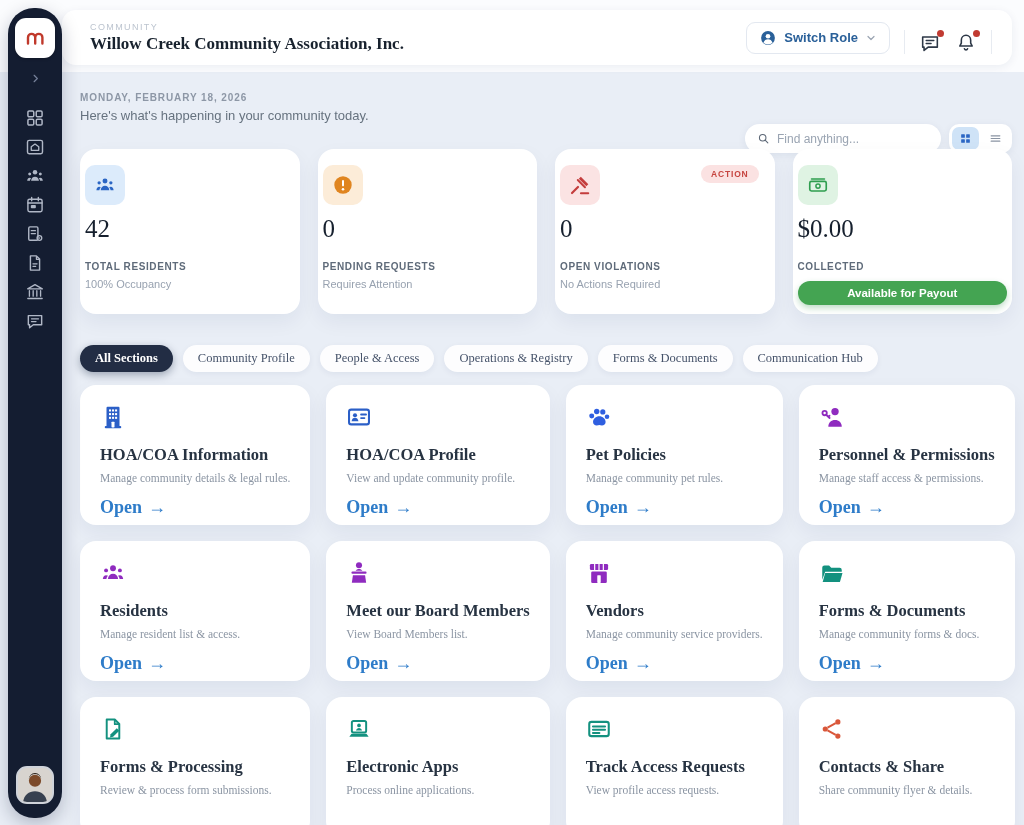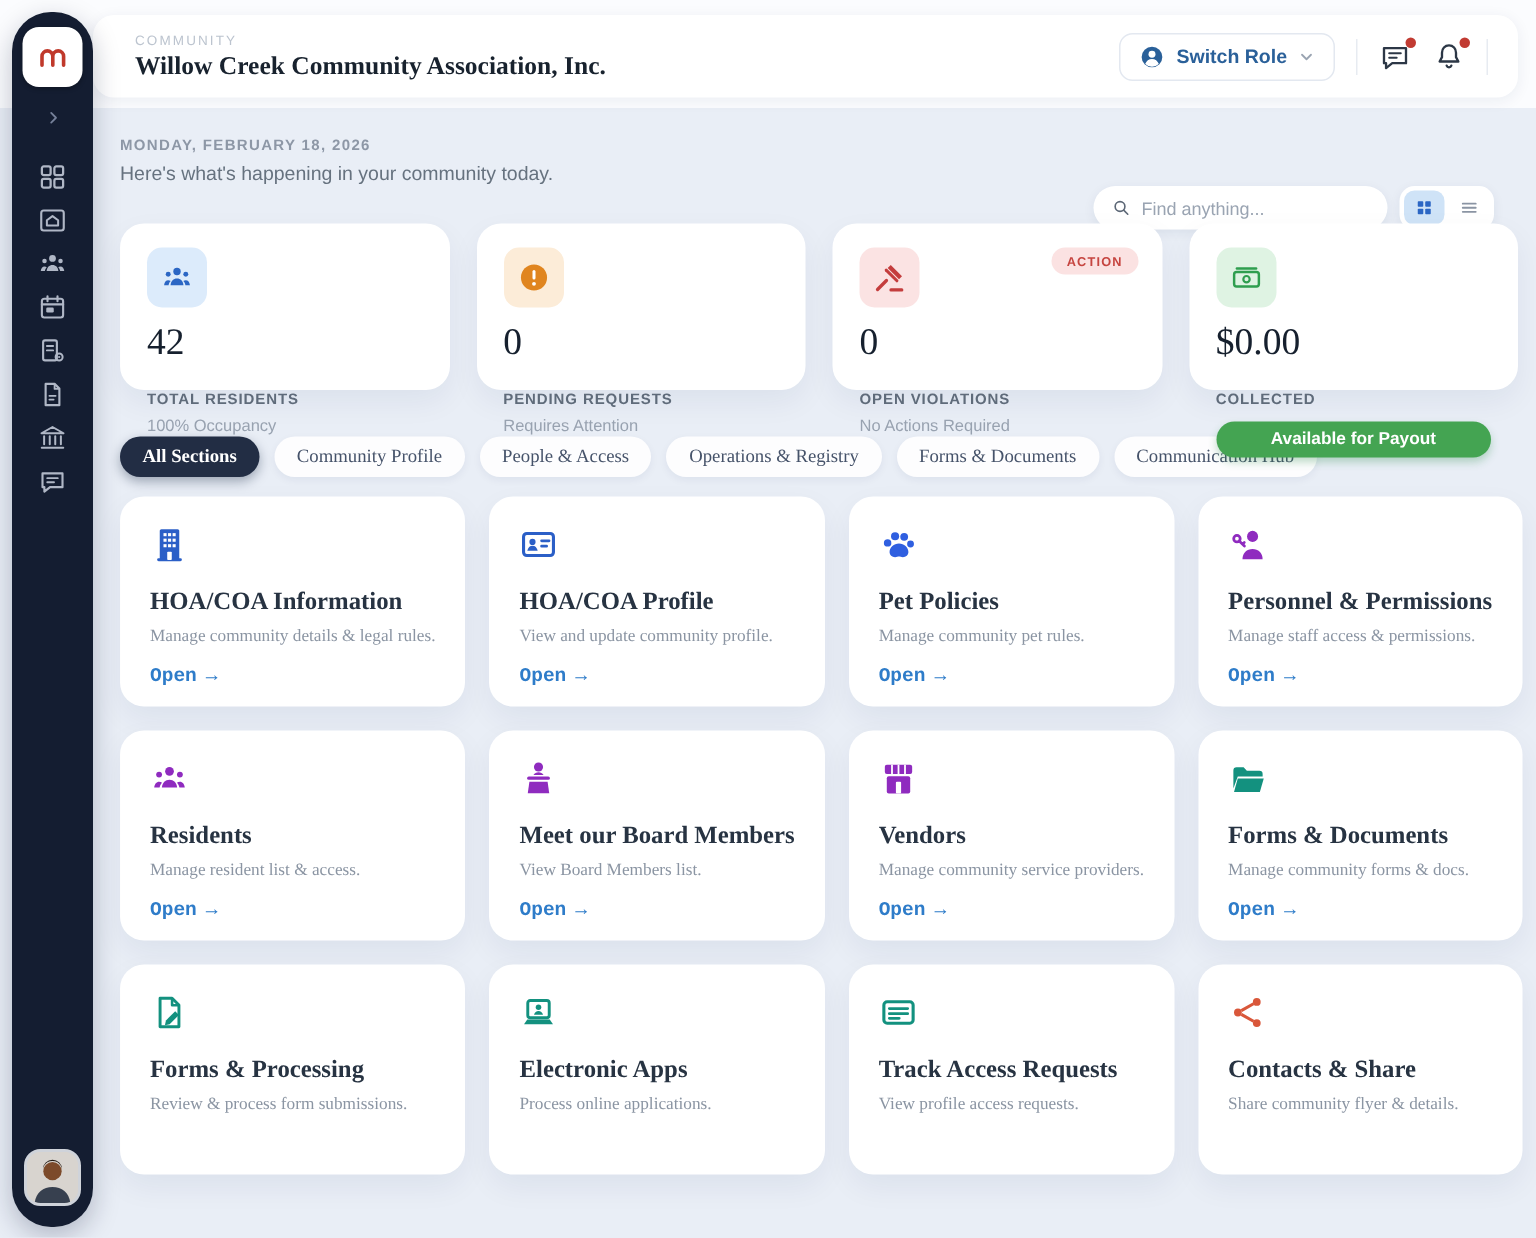--- a/index.html
+++ b/index.html
@@ -22,54 +22,54 @@
   .avatar { margin-top:auto; margin-bottom:14px; width:38px; height:38px; border-radius:11px; overflow:hidden;
             border:2px solid #cfd3da; background:#d8d4cf; }
   .avatar svg { width:100%; height:100%; display:block; }
 
   
   .header { position:absolute; left:62px; top:10px; width:950px; height:55px; background:#fff;
             border-radius:14px; box-shadow:0 2px 10px rgba(20,40,80,.07); display:flex; align-items:center;
             padding:0 20px 0 28px; z-index:4; }
   .eyebrow { font-size:9px; font-weight:normal; letter-spacing:1.4px; color:#bcc4cf; }
   .community-title { font-family:"Liberation Serif", serif; font-size:17px; font-weight:bold; color:#18222e; margin-top:2px; }
-  .header-right { margin-left:auto; display:flex; align-items:center; gap:14px; }
+  .header-right { margin-left:auto; display:flex; align-items:flex-end; gap:14px; }
   .switch-role { display:flex; align-items:center; gap:7px; height:32px; padding:0 12px; background:#fff;
                  border:1px solid #e3e8f0; border-radius:9px; cursor:pointer; }
   .switch-role .sr-label { font-size:13px; font-weight:bold; }
   .switch-role svg.user { width:18px; height:18px; }
   .switch-role svg.chev { width:12px; height:12px; color:#9aa4b2; }
   .v-div { width:1px; height:24px; background:#e7ebf1; }
   .icon-btn { position:relative; width:22px; height:22px; color:#2c3746; }
   .icon-btn svg { width:22px; height:22px; }
   .dot { position:absolute; top:-2px; right:-3px; width:7px; height:7px; border-radius:50%; }
 
   
   .content { position:absolute; left:80px; top:72px; width:932px; }
   .date-line { margin-top:20px; font-size:10px; font-weight:bold; letter-spacing:.9px; color:#8d97a6; }
   h1.greeting { margin-top:8px; font-family:"Liberation Serif", serif; font-size:28px; font-weight:bold; color:#1c2b3a; }
   .greeting .name {}
   .greet-sub { margin-top:5px; font-size:13px; color:#66727f; }
 
-  .search-row { position:absolute; top:52px; right:16px; display:flex; align-items:center; gap:8px; }
+  .search-row { position:absolute; top:52px; right:0; display:flex; align-items:center; gap:8px; }
   .search-pill { display:flex; align-items:center; gap:7px; width:196px; height:29px; background:#fff;
                  border-radius:999px; box-shadow:0 2px 8px rgba(20,40,80,.07); padding:0 12px; }
   .search-pill svg { width:13px; height:13px; color:#5c6776; flex:none; }
   .search-pill input { border:none; outline:none; width:100%; font-size:12px; color:#3d4856; background:transparent; font-family:"Liberation Sans", sans-serif; }
   .search-pill input::placeholder { color:#9aa4b2; }
   .view-toggle { display:flex; align-items:center; gap:3px; background:#fff; border-radius:10px; padding:3px;
                  box-shadow:0 2px 8px rgba(20,40,80,.07); }
   .vt-btn { width:27px; height:23px; border-radius:7px; display:flex; align-items:center; justify-content:center; }
   .vt-btn svg { width:13px; height:13px; }
   .vt-grid { color:#2b66c4; }
   .vt-list { color:#8a94a3; }
 
   
   .stats-row { margin-top:26px; display:grid; grid-template-columns:repeat(4,1fr); gap:18px; }
-  .stat-card { position:relative; background:#fff; border-radius:16px; height:111px; padding:16px 18px;
+  .stat-card { position:relative; background:#fff; border-radius:16px; height:165px; padding:16px 5px;
                box-shadow:0 8px 20px rgba(20,40,80,.06); }
   .stat-icon { width:40px; height:40px; border-radius:10px; display:flex; align-items:center; justify-content:center; }
   .stat-icon svg { width:22px; height:22px; }
   .stat-value { margin-top:10px; font-family:"Liberation Serif", serif; font-size:25px; font-weight:normal; color:#16202e; }
   .stat-label { margin-top:18px; font-size:10px; font-weight:bold; letter-spacing:.6px; color:#5f6b7a; }
   .stat-sub { margin-top:6px; font-size:11px; color:#98a2b0; }
   .stat-badge { position:absolute; top:16px; right:16px; font-size:8.5px; font-weight:bold; letter-spacing:.8px;
                 padding:4px 10px; border-radius:999px; }
   .payout-btn { margin-top:9px; width:100%; height:24px; border:none; border-radius:999px; color:#fff;
                 font-size:11.5px; font-weight:bold; font-family:"Liberation Sans", sans-serif; cursor:pointer;
@@ -83,21 +83,21 @@
 
   
   .grid { margin-top:13px; display:grid; grid-template-columns:repeat(4,1fr); gap:16px; }
   .card { background:#fff; border-radius:16px; height:140px; padding:19px 20px;
           box-shadow:0 8px 20px rgba(20,40,80,.06); }
   .card-icon { height:26px; display:flex; align-items:center; }
   .card-icon svg { width:26px; height:26px; }
   .card-title { margin-top:15px; font-family:"Liberation Serif", serif; font-size:16.5px; font-weight:bold; color:#273342;
                 white-space:nowrap; }
   .card-desc { margin-top:7px; font-family:"Liberation Serif", serif; font-size:11.5px; color:#8b95a3; white-space:nowrap; }
-  .card-link { margin-top:13px; font-family:Liberation Mono, monospace; font-size:13px; font-weight:bold; cursor:pointer;
+  .card-link { margin-top:13px; font-family:Liberation Serif, serif; font-size:18px; font-weight:bold; cursor:pointer;
                display:flex; align-items:flex-end; gap:6px; }
 </style>
 </head>
 <body>
 
 <svg width="0" height="0" style="position:absolute" aria-hidden="true">
   <defs>
     <symbol id="i-mlogo" viewBox="0 0 24 24">
       <path d="M5 17.5v-6a3.6 3.6 0 0 1 7.2 0v6 m0-6a3.6 3.6 0 0 1 7.2 0v6" fill="none" stroke="#c0392b" stroke-width="2.4" stroke-linecap="round"></path>
     </symbol>

